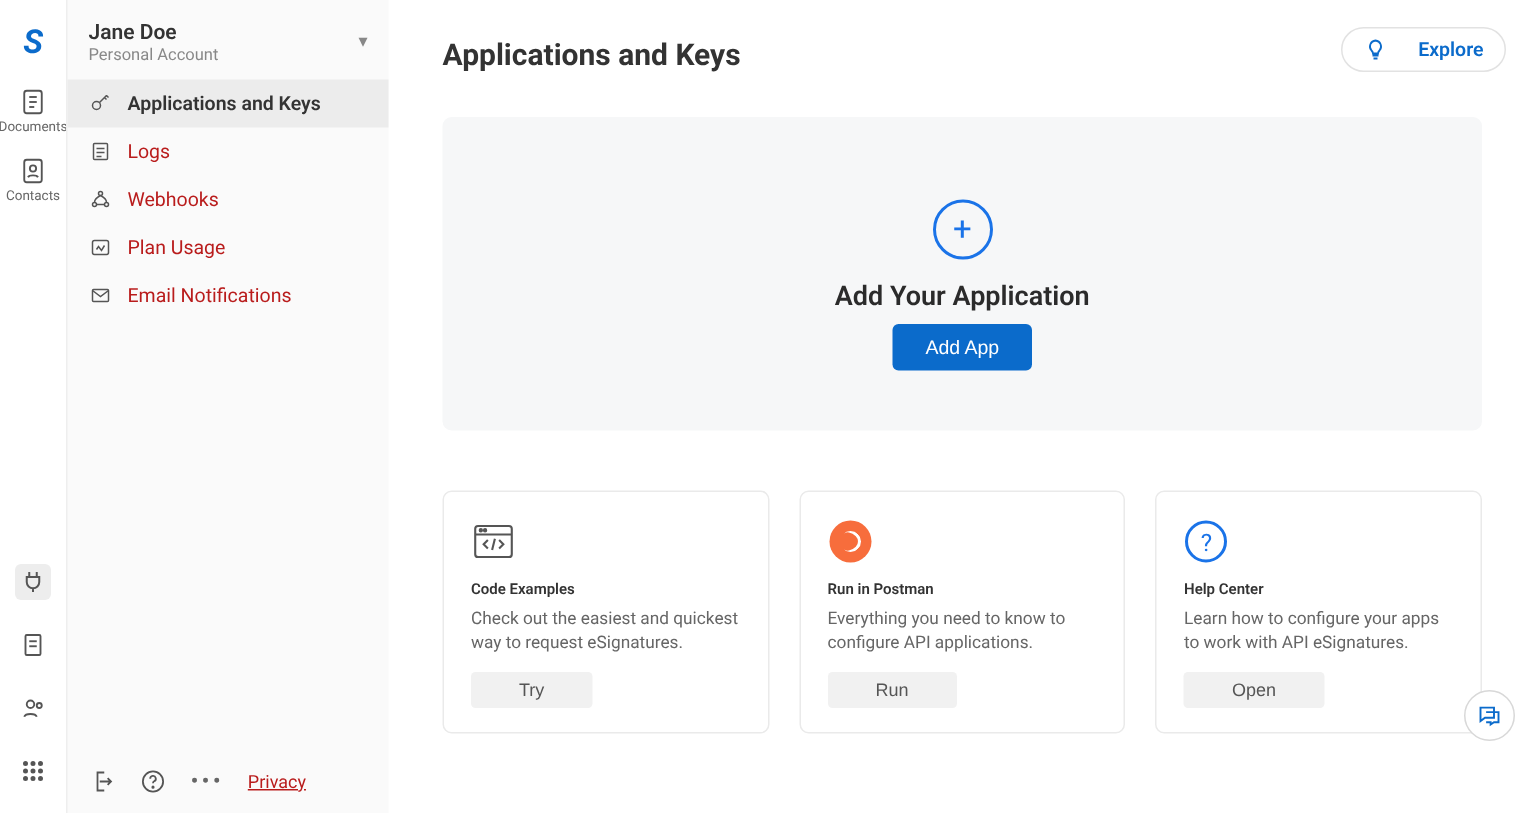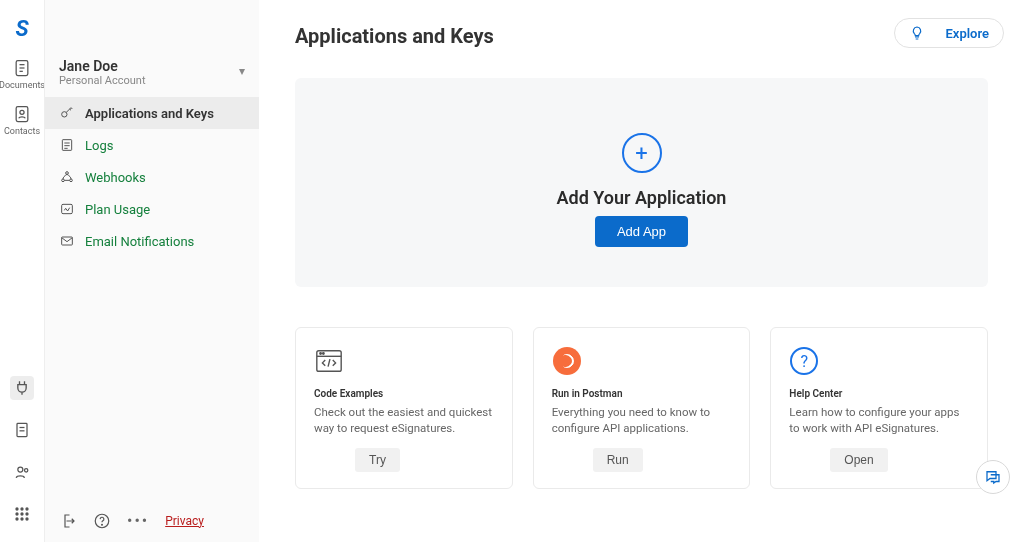--- a/index.html
+++ b/index.html
@@ -54,37 +54,36 @@
   .sidebar {
     width: 215px;
     background: #fafafa;
     border-left: 1px solid #eee;
     display:flex; flex-direction:column;
   }
   .account {
     padding: 14px 16px 10px 14px;
     position: relative;
     cursor:pointer;
-    margin-top:44px;
   }
   .account .name { font-weight: 600; font-size: 14px; color:#333; }
   .account .sub { font-size: 11px; color: #888; }
   .account .caret {
     position:absolute; right:14px; top:20px; color:#888;
     font-size:12px;
   }
   .section-title {
     font-weight: 700; font-size: 16px; color:#333;
     padding: 10px 14px 16px 14px;
   }
   .menu { list-style:none; }
   .menu li {
     display:flex; align-items:center; gap:10px;
     padding: 8px 14px;
-    font-size: 13px; color:#15803d;
+    font-size: 13px; color:#b91c1c;
     cursor:pointer;
   }
   .menu li.active {
     background: #ececec;
     font-weight: 600;
     color:#333;
   }
   .menu li svg { width:16px; height:16px; stroke:#555; fill:none; flex-shrink:0; }
   .sidebar-footer {
     display:flex; align-items:center; gap:16px;
@@ -141,21 +140,21 @@
   .card {
     flex:1;
     border:1px solid #eaeaea; border-radius:6px;
     padding:18px 18px 16px 18px;
   }
   .card .card-icon { width:30px;height:30px; margin-bottom:12px; display:flex;align-items:center;justify-content:center;}
   .card h3 { font-size:10px; font-weight:600; margin-bottom:5px; }
   .card p { font-size:11.5px; color:#666; line-height:1.4; margin-bottom:12px; min-height:30px;}
   .card .action {
     background:#f1f1f1; border:none; border-radius:3px;
-    padding:5px 14px; font-size:12px; cursor:pointer; color:#555;margin-left:41px;
+    padding:5px 32px; font-size:12px; cursor:pointer; color:#555;
   }
   .postman-dot {
     width:28px;height:28px;border-radius:50%;background:#f76d3c;
     display:flex;align-items:center;justify-content:center;
   }
   .postman-dot::after {
     content:""; width:12px;height:12px;border-top:2px solid #fff; border-right:2px solid #fff;
     border-radius:50%; transform:rotate(45deg);
   }
   .help-q {

